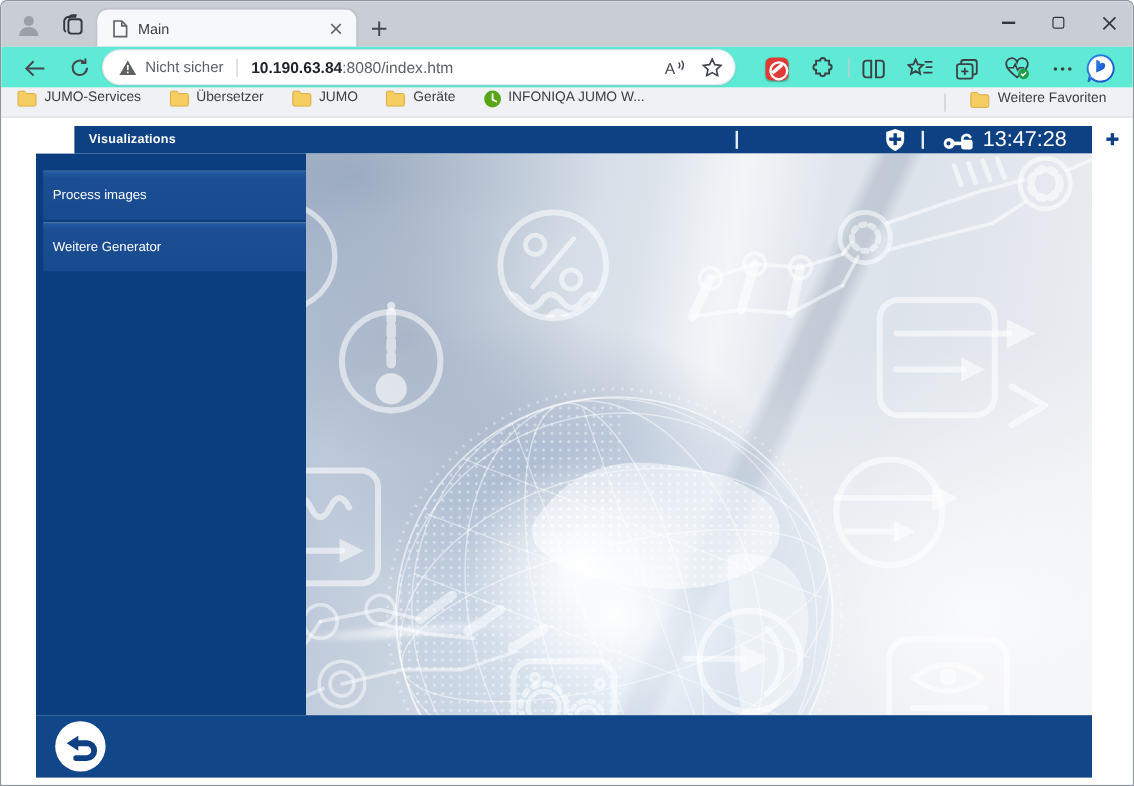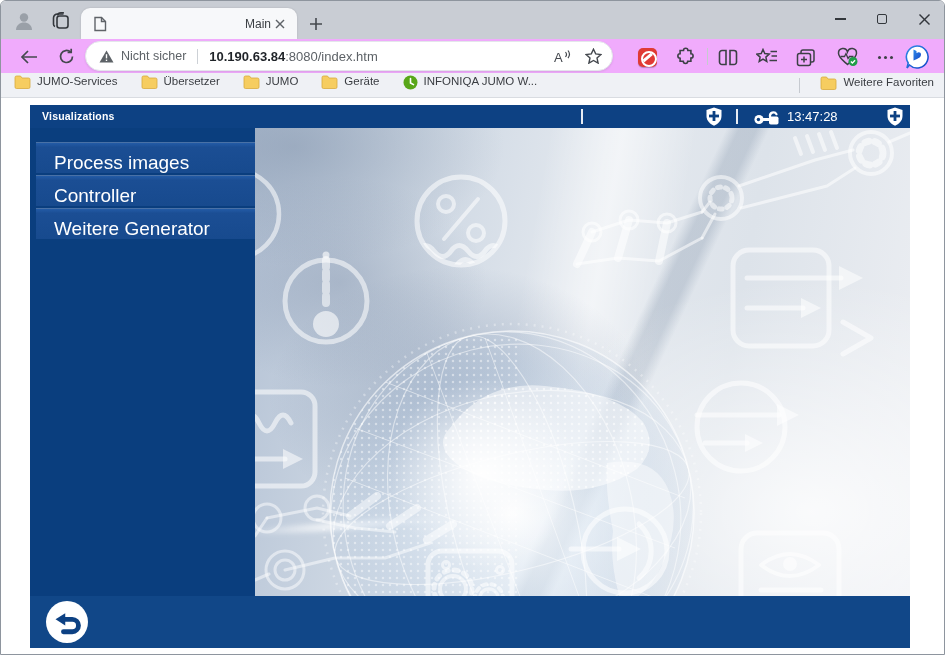--- a/index.html
+++ b/index.html
@@ -11,29 +11,29 @@
   
   .titlebar{ position:absolute; left:0; top:0; right:0; height:38px; background:#c9cdd4; }
   .tb-btn{ position:absolute; top:6px; width:28px; height:28px; display:flex; align-items:center; justify-content:center; border-radius:5px; }
   .profile-btn{ left:9px; }
   .workspaces-btn{ left:46px; }
   .tab{
     position:absolute; left:80px; top:7px; width:216px; height:31px;
     background:#f7f8fa; border-radius:9px 9px 0 0; display:flex; align-items:center;
     padding:0 8px 0 12px; box-shadow:0 0 2px rgba(0,0,0,.15);
   }
-  .tab-title{ font-size:12px; color:#3b3f44; margin-left:8px; flex:1; white-space:nowrap; overflow:hidden;text-align:right; }
+  .tab-title{ font-size:12px; color:#3b3f44; margin-left:8px; flex:1; white-space:nowrap; overflow:hidden; }
   .tab-close{ width:18px; height:18px; display:flex; align-items:center; justify-content:center; border-radius:4px; }
   .newtab-btn{ position:absolute; left:303px; top:11px; width:24px; height:24px; display:flex; align-items:center; justify-content:center; border-radius:5px; }
   .winctl{ position:absolute; top:0; width:34px; height:36px; display:flex; align-items:center; justify-content:center; }
   .winctl-min{ left:822px; } .winctl-max{ left:864px; } .winctl-close{ left:906px; }
   .bar-min{ width:11px; height:1.6px; background:#33373c; }
   .box-max{ width:10px; height:10px; border:1.5px solid #33373c; border-radius:2px; }
   
-  .toolbar{ position:absolute; left:0; top:38px; right:0; height:34px; background:#f0abfc; }
+  .toolbar{ position:absolute; left:0; top:38px; right:0; height:34px; background:#5eead4; }
   .nav-btn{ position:absolute; top:4px; width:27px; height:27px; display:flex; align-items:center; justify-content:center; border-radius:5px; }
   .back-btn{ left:14px; } .refresh-btn{ left:52px; }
   .addressbar{
     position:absolute; left:84px; top:2px; width:528px; height:30px; background:#ffffff;
     border:1px solid #e4e7eb; border-radius:15px; display:flex; align-items:center;
     padding:0 10px 0 13px; box-shadow:0 1px 2px rgba(60,64,67,.12);
   }
   .sec-label{ font-size:12.5px; color:#5d6267; margin-left:7px; }
   .url-div{ width:1px; height:15px; background:#cdd1d6; margin:0 11px; }
   .url-host{ font-size:13px; font-weight:700; color:#1f2328; }
@@ -47,31 +47,31 @@
   .dots3{ display:flex; gap:3px; } .dots3 i{ width:3px; height:3px; border-radius:50%; background:#3c4045; }
   
   .bookmarks{ position:absolute; left:0; top:72px; right:0; height:25px; background:#eff1f5; border-bottom:1px solid #d9dce1; display:flex; align-items:center; padding-left:13px; }
   .bm-item{ display:flex; align-items:flex-start; margin-right:23px; height:20px; border-radius:4px; }
   .bm-label{ font-size:11.5px; color:#3a3d42; margin-left:6px; white-space:nowrap; }
   .bm-right{ position:absolute; right:10px; top:0; height:25px; display:flex; align-items:center; }
   .bm-sep{ width:1px; height:15px; background:#c6cad0; margin-right:20px; }
   
   .page{ position:absolute; left:0; top:98px; right:0; bottom:0; background:#ffffff; }
   .app{ position:absolute; left:29px; top:6px; width:880px; height:543px; }
-  .app-header{ position:relative; height:23px; background:#0d4183; color:#fff; }
+  .app-header{ position:relative; height:23px; background:#0d4183; color:#fff;margin-left:32px; }
   .app-title{ position:absolute; left:12px; top:0; line-height:23px; font-size:10.5px; font-weight:700; letter-spacing:.2px; }
   .hdr-div{ position:absolute; top:4px; width:1.5px; height:15px; background:rgba(255,255,255,.9); }
   .hdr-ico{ position:absolute; top:2px; }
-  .hdr-time{ position:absolute; left:757px; top:0; line-height:23px; font-size:13px; }
+  .hdr-time{ position:absolute; left:757px; top:0; line-height:23px; font-size:18px; }
   .app-body{ display:flex; height:468px; }
   .sidebar{ width:225px; background:#0a3e7e; padding-top:14px; }
   .menu-item{
-    height:31px; margin:0 0 2px 6px; padding-left:18px; line-height:40px;
+    height:41px; margin:0 0 2px 6px; padding-left:8px; line-height:40px;
     background:linear-gradient(180deg,#235ba6 0%, #1b4e94 14%, #174a8e 100%);
-    color:#ffffff; font-size:19px; cursor:pointer; border-top:1px solid rgba(255,255,255,.22);
+    color:#ffffff; font-size:11px; cursor:pointer; border-top:1px solid rgba(255,255,255,.22);
   }
   .hero{
     position:relative; flex:1; overflow:hidden;
     background:
       radial-gradient(300px 170px at 6% 4%, rgba(126,144,168,.5), transparent 70%),
       radial-gradient(270px 190px at 31% 58%, rgba(84,108,145,.38), transparent 70%),
       radial-gradient(210px 150px at 13% 33%, rgba(110,128,156,.32), transparent 70%),
       radial-gradient(430px 310px at 85% 82%, rgba(255,255,255,.8), transparent 75%),
       linear-gradient(115deg, transparent 54%, rgba(110,130,155,.26) 55.5%, rgba(110,130,155,.26) 57.5%, transparent 59%),
       linear-gradient(100deg, rgba(255,255,255,0) 40%, rgba(255,255,255,.55) 50%, rgba(255,255,255,0) 60%),
@@ -266,21 +266,21 @@
     </div>
     <div class="bm-item">
       <svg width="15" height="15" viewBox="0 0 15 15">
         <circle cx="7.5" cy="7.5" r="7" fill="#58a618"></circle>
         <path d="M7.5 3.5 V8 l3 1.6" stroke="#fff" stroke-width="1.6" fill="none" stroke-linecap="round"></path>
       </svg>
       <span class="bm-label">INFONIQA JUMO W...</span>
     </div>
     <div class="bm-right">
       <span class="bm-sep"></span>
-      <div class="bm-item" style="margin-right:0">
+      <div class="bm-item" style="margin-right:12px">
         <svg width="17" height="14" viewBox="0 0 17 14">
             <path d="M1 2.5 a1.5 1.5 0 0 1 1.5 -1.5 h4 l1.5 2 h6.5 a1.5 1.5 0 0 1 1.5 1.5 v7.5 a1.5 1.5 0 0 1 -1.5 1.5 h-12 A1.5 1.5 0 0 1 1 12 z" fill="#f6cd60" stroke="#d8a93c" stroke-width="0.8"></path>
           </svg>
         <span class="bm-label">Weitere Favoriten</span>
       </div>
     </div>
   </div>
 
   <div class="page">
     <div class="app">
@@ -311,21 +311,20 @@
               <path d="M8 0.5 L15.5 3 V9 C15.5 14 11.8 17 8 18.8 C4.2 17 0.5 14 0.5 9 V3 z" fill="#fff"></path>
               <rect x="6.6" y="4" width="2.8" height="10" fill="#0d4183"></rect>
               <rect x="3" y="7.6" width="10" height="2.8" fill="#0d4183"></rect>
             </svg>
         </span>
       </div>
 
       <div class="app-body">
         <div class="sidebar">
           <div class="menu-item">Process images</div>
-          <div class="menu-item">Controller</div>
           <div class="menu-item">Weitere Generator</div>
         </div>
 
         <div class="hero">
           <div class="flare"></div>
           <svg class="hero-art" width="655" height="468" viewBox="0 0 655 468">
             <defs>
               <radialGradient id="gGlow">
                   <stop offset="0%" stop-color="#fff" stop-opacity=".95"></stop>
                   <stop offset="55%" stop-color="#fff" stop-opacity=".4"></stop>

